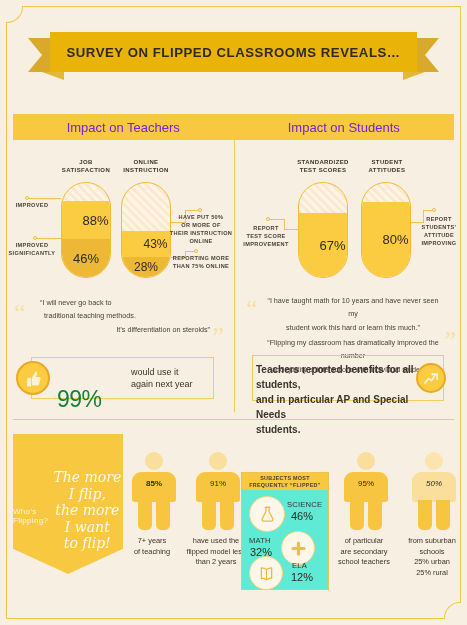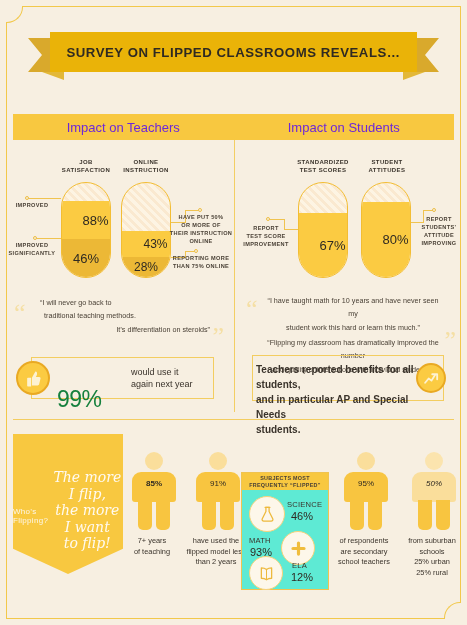--- a/index.html
+++ b/index.html
@@ -379,40 +379,40 @@
     </div>
     <div class="subj-name" style="left:45px;top:27px;">SCIENCE</div>
     <div class="subj-pct" style="left:49px;top:37px;">46%</div>
 
     <div class="subj-ring" style="left:39px;top:58px;width:34px;height:34px;">
       <svg width="19" height="19" viewBox="0 0 24 24" aria-hidden="true">
         <path d="M12 5v14M5 12h14" stroke="#f0bd3c" stroke-width="4" stroke-linecap="round"></path>
       </svg>
     </div>
     <div class="subj-name" style="left:7px;top:63px;">MATH</div>
-    <div class="subj-pct" style="left:8px;top:73px;">93%</div>
+    <div class="subj-pct" style="left:8px;top:73px;">32%</div>
 
     <div class="subj-ring" style="left:7px;top:83px;width:34px;height:34px;">
       <svg width="19" height="19" viewBox="0 0 24 24" aria-hidden="true">
         <path d="M12 7c-2-1.6-4.4-2-6.5-2V18c2.1 0 4.5.4 6.5 2 2-1.6 4.4-2 6.5-2V5c-2.1 0-4.5.4-6.5 2z" fill="none" stroke="#edb93c" stroke-width="1.6" stroke-linejoin="round"></path>
         <path d="M12 7v13" stroke="#edb93c" stroke-width="1.3"></path>
       </svg>
     </div>
     <div class="subj-name" style="left:50px;top:88px;">ELA</div>
     <div class="subj-pct" style="left:49px;top:98px;">12%</div>
   </div>
 
   <div class="person" style="left:344px;top:452px;width:44px;height:78px;">
     <div class="p-head" style="left:13px;top:0;width:18px;height:18px;background:#fade9b;"></div>
     <div class="p-body" style="left:0;top:20px;width:44px;height:30px;background:#f8c540;border-radius:9px 9px 3px 3px;"></div>
     <div class="p-body" style="left:6px;top:48px;width:14px;height:30px;background:#f8c540;border-radius:0 0 5px 5px;"></div>
     <div class="p-body" style="left:24px;top:48px;width:14px;height:30px;background:#f8c540;border-radius:0 0 5px 5px;"></div>
     <div class="p-pct" style="top:27px;">95%</div>
     <div class="p-cap" style="top:84px;">
-      <div>of respondents</div>
+      <div>of particular</div>
       <div>are secondary</div>
       <div>school teachers</div>
     </div>
   </div>
 
   <div class="person" style="left:412px;top:452px;width:44px;height:78px;">
     <div class="p-head" style="left:13px;top:0;width:18px;height:18px;background:#fbe4ae;"></div>
     <div class="p-body" style="left:0;top:20px;width:44px;height:30px;background:#fade9b;border-radius:9px 9px 3px 3px;"></div>
     <div class="p-body" style="left:6px;top:48px;width:14px;height:30px;background:#f8c540;border-radius:0 0 5px 5px;"></div>
     <div class="p-body" style="left:24px;top:48px;width:14px;height:30px;background:#f8c540;border-radius:0 0 5px 5px;"></div>

